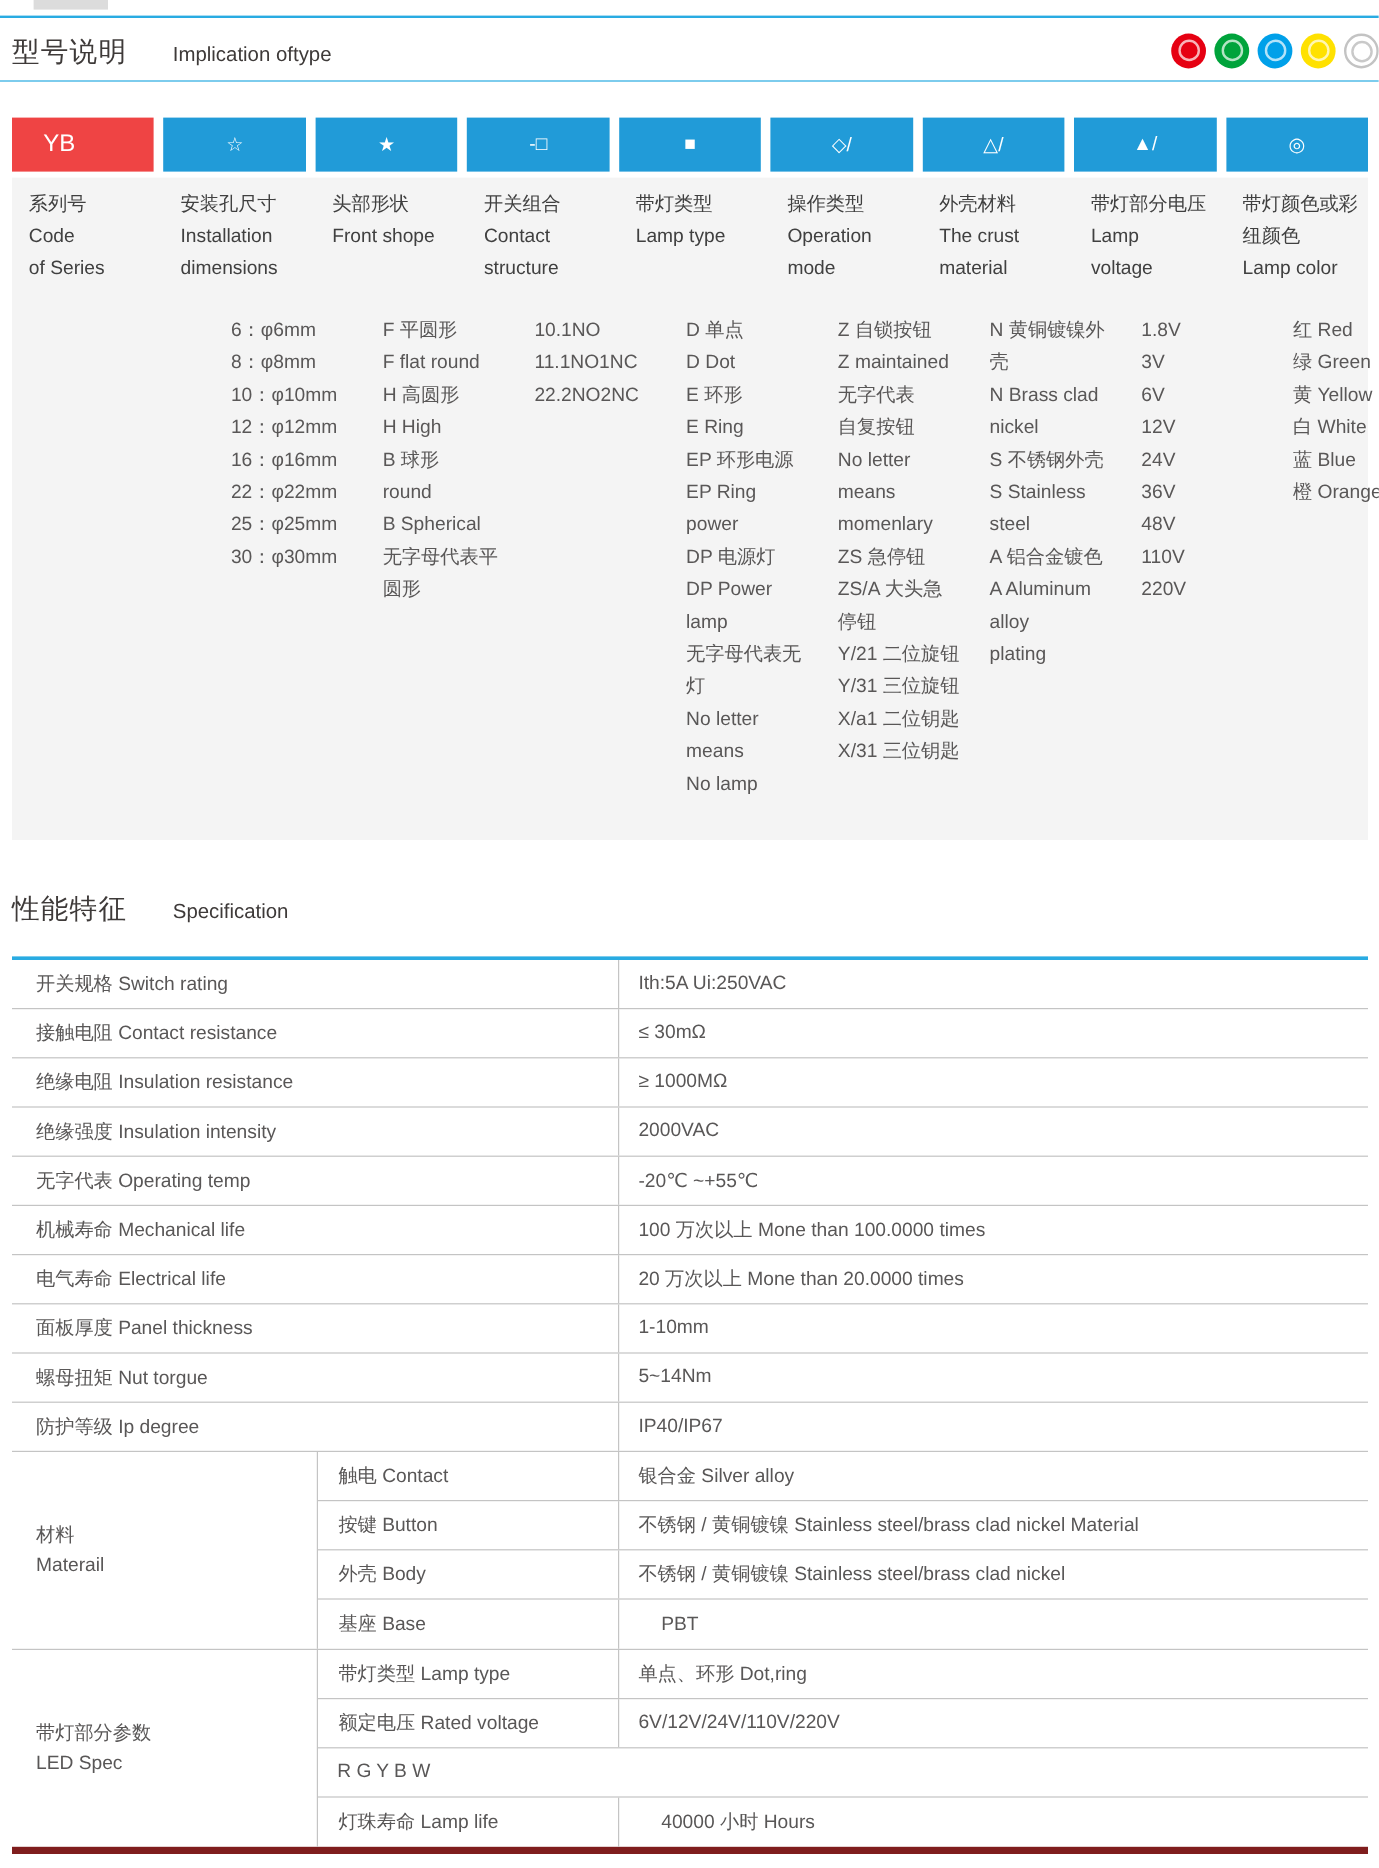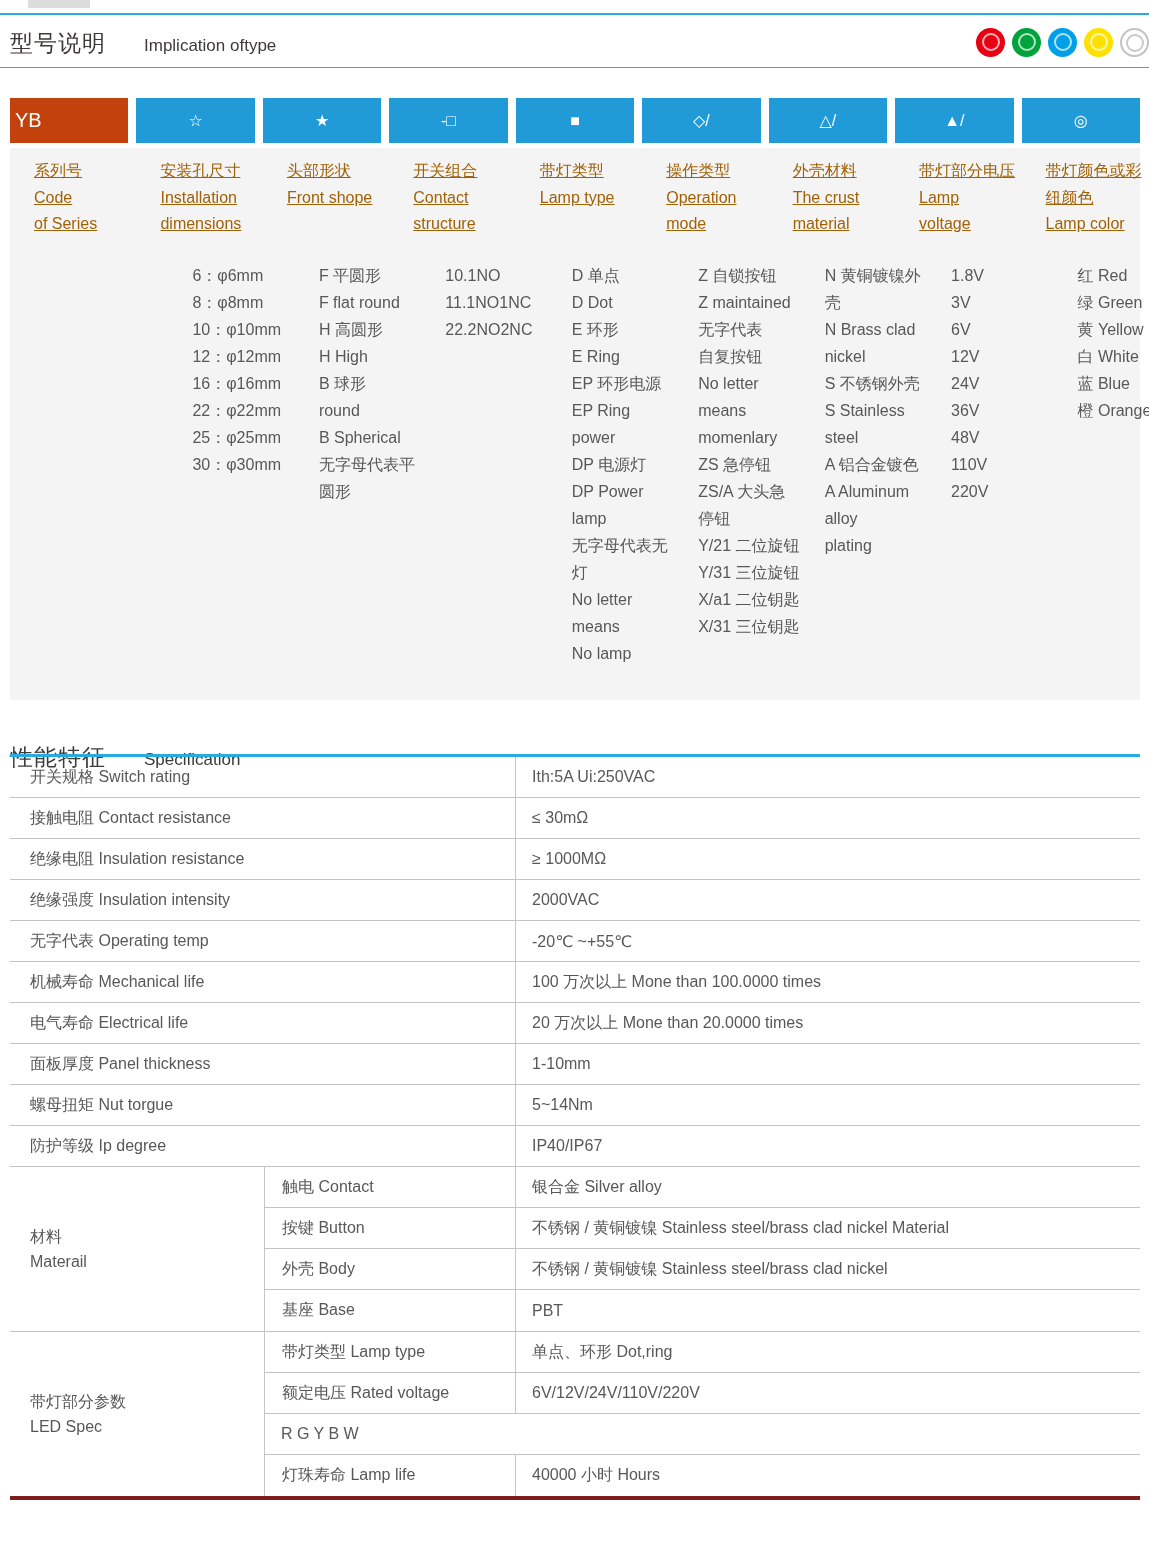--- a/index.html
+++ b/index.html
@@ -29,51 +29,51 @@
 
   
   .type-table { position:absolute; left:10px; top:98px; width:1130px; height:602px; }
   .tt-bg { position:absolute; left:0; top:50px; width:1130px; height:552px; background:#f4f4f4; }
   .tt-cols { position:relative; display:flex; gap:8px; height:602px; }
   .tt-col { flex:1; min-width:0; position:relative; }
   .tt-head {
     height:45px; background:#219bd8; color:#ffffff; font-size:16px;
     display:flex; align-items:center; justify-content:center;
   }
-  .tt-col.first .tt-head { background:#c2410c; justify-content:flex-start; padding-left:5px; font-size:20px; }
+  .tt-col.first .tt-head { background:#ef4444; justify-content:flex-start; padding-left:26px; font-size:20px; }
   .tt-label {
-    position:absolute; left:24px; top:60px; font-size:16px; line-height:26.5px;
-    white-space:pre; color:#a16207;text-decoration:underline;
+    position:absolute; left:14px; top:60px; font-size:16px; line-height:26.5px;
+    white-space:pre; color:#404040;
   }
   .tt-values {
     position:absolute; left:12px; top:164px; font-size:16px; line-height:27px;
     white-space:pre; color:#595757;margin-left:44px;
   }
 
   
   .spec-table {
-    position:absolute; left:10px; top:754px; width:1130px;
-    border-top:3px solid #29abe2; border-bottom:4px solid #7f1d1d;
+    position:absolute; left:10px; top:797px; width:1130px;
+    border-top:3px solid #29abe2; border-bottom:6px solid #7f1d1d;
   }
   .srow { display:flex; height:41px; border-bottom:1px solid #c4c4c4; }
   .srow .lbl {
     width:506px; border-right:1px solid #c4c4c4;
     display:flex; align-items:center; padding-left:20px; font-size:16px;
   }
   .srow .val { flex:1; display:flex; align-items:center; padding-left:16px; font-size:16px; }
   .sgroup { display:flex; border-bottom:1px solid #c4c4c4; }
   .sgroup.last { border-bottom:none; }
   .sgroup .glbl {
     width:255px; border-right:1px solid #c4c4c4;
     display:flex; align-items:center; padding-left:20px;
     font-size:16px; line-height:25px; white-space:pre;
   }
   .grows { flex:1; display:flex; flex-direction:column; }
   .grow { display:flex; height:41px; border-bottom:1px solid #c4c4c4; }
-  .grow:last-child { border-bottom:none; }
+  .grow:last-child { border-bottom:none;gap:19px; }
   .grow .sub {
     width:251px; border-right:1px solid #c4c4c4;
     display:flex; align-items:center; padding-left:17px; font-size:16px;
   }
   .grow .val { flex:1; display:flex; align-items:center; padding-left:16px; font-size:16px; }
 </style>
 </head>
 <body>
 
 <div class="corner-mark"></div>

